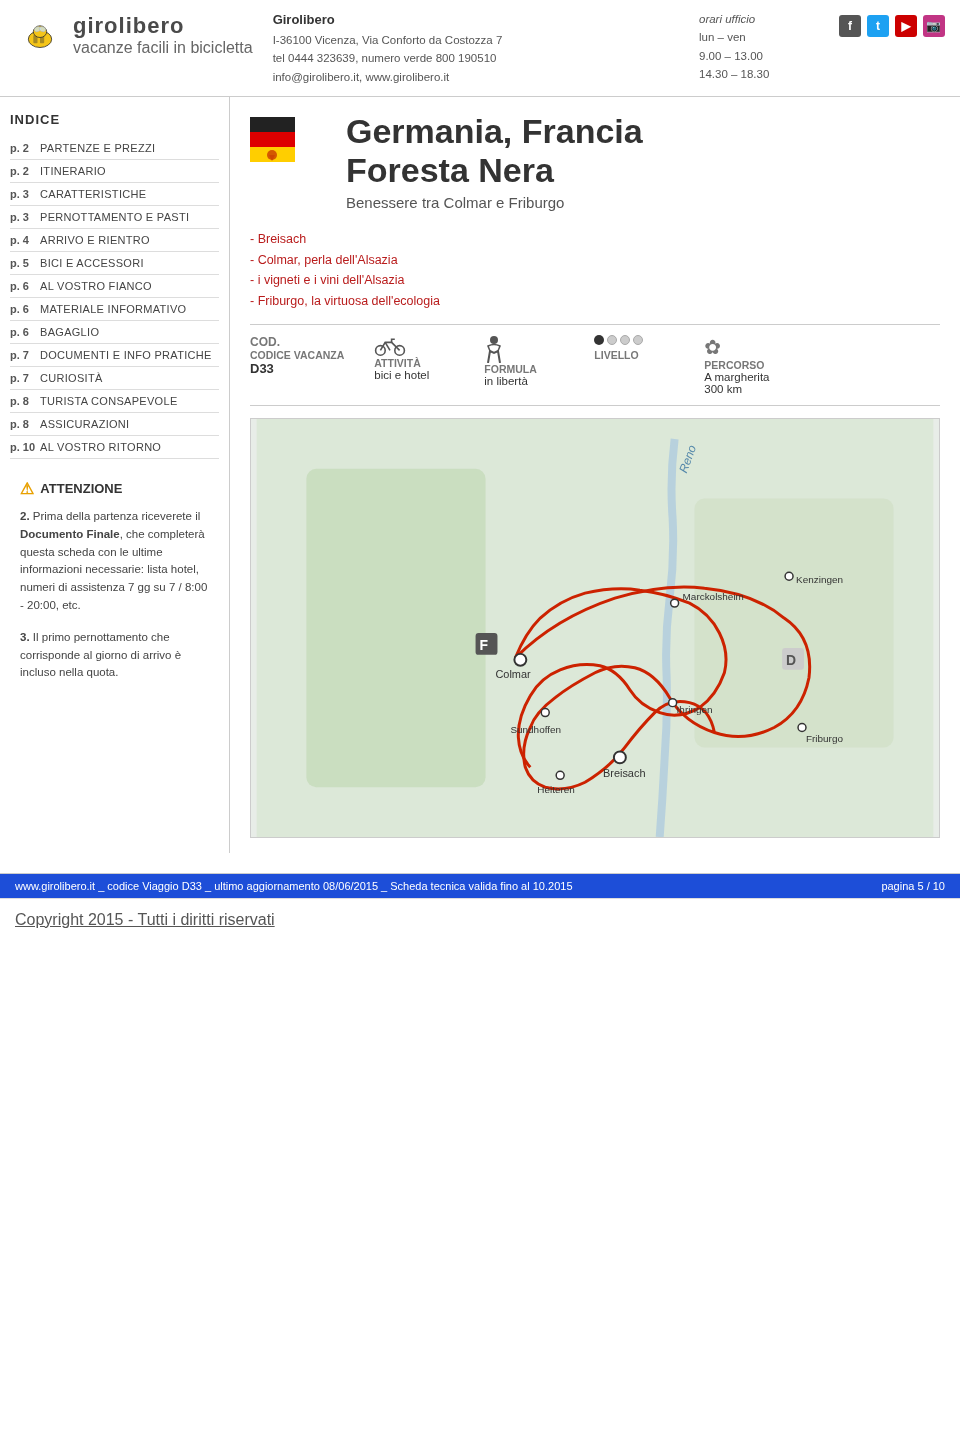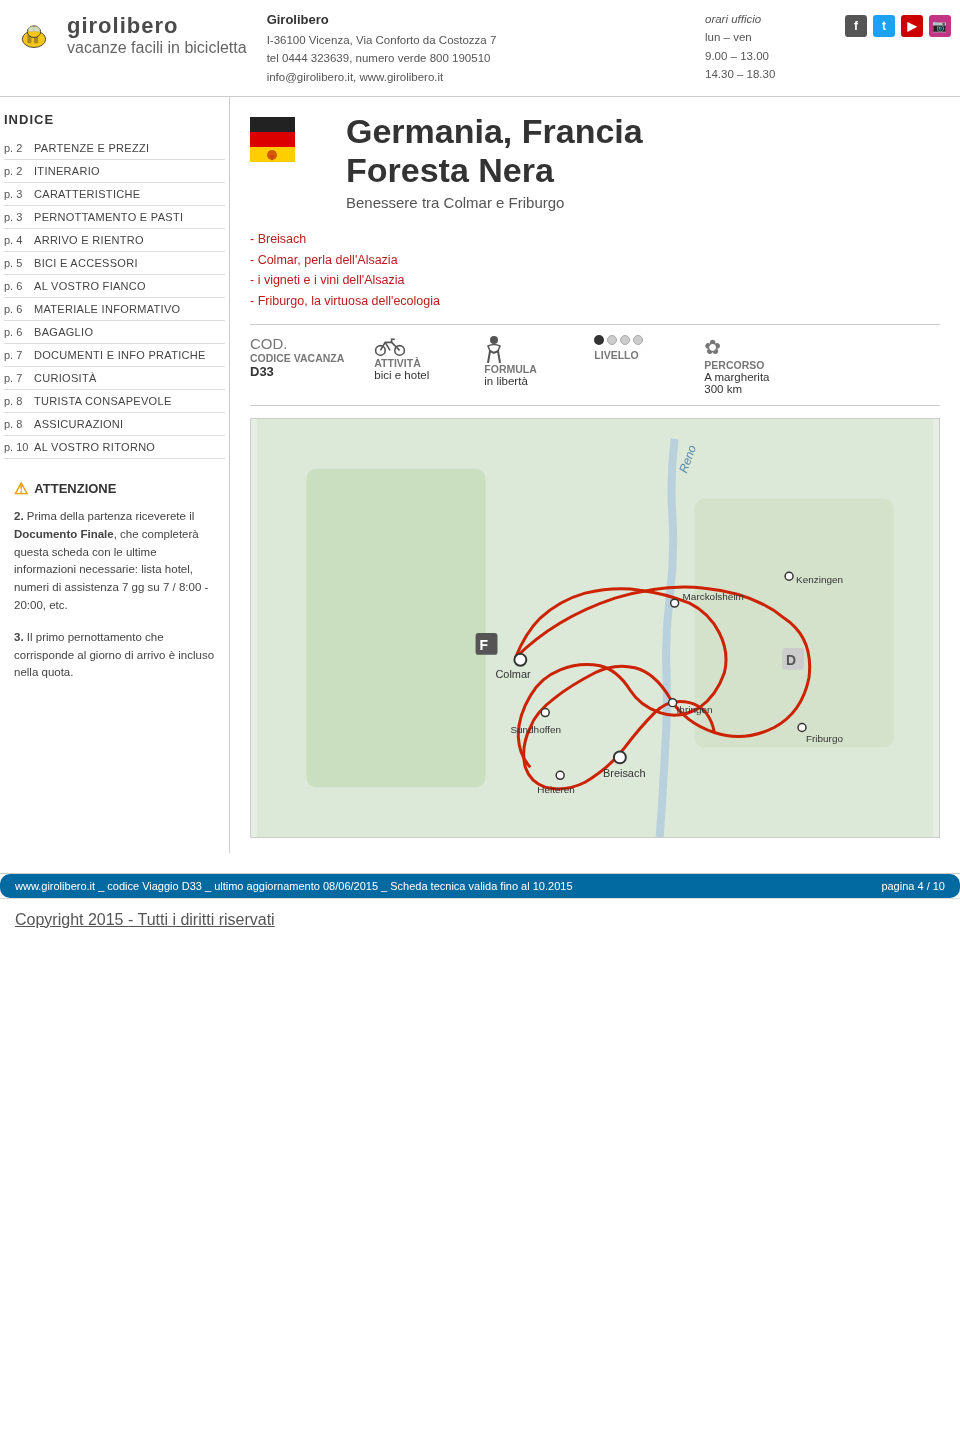--- a/index.html
+++ b/index.html
@@ -1,39 +1,39 @@
 <!DOCTYPE html>
 <html><head>
   <meta charset="utf-8">
   <style>
     * { margin: 0; padding: 0; box-sizing: border-box; }
     body { font-family: Arial, Helvetica, sans-serif; font-size: 13px; color: #333; background: #fff; width: 960px; }
 
     
-    .header { display: flex; align-items: flex-start; padding: 10px 9px; border-bottom: 1px solid #ccc; }
+    .header { display: flex; align-items: flex-start; padding: 10px 15px; border-bottom: 1px solid #ccc; }
     .logo-area { display: flex; align-items: center; min-width: 180px; }
     .logo-bee { width: 50px; height: 50px; margin-right: 8px; }
     .logo-text-area { display: flex; flex-direction: column; }
     .logo-title { font-size: 22px; font-weight: bold; color: #4a4a4a; letter-spacing: 1px; }
     .logo-subtitle { font-size: 16px; color: #666; }
     .header-center { flex: 1; padding: 0 20px; font-size: 11.5px; line-height: 1.6; color: #555; }
     .header-center .company-name { font-weight: bold; font-size: 13px; color: #333; }
     .header-right { font-size: 11.5px; color: #555; line-height: 1.6; min-width: 140px; }
     .header-right .label { font-style: italic; }
     .social-icons { display: flex; gap: 6px; margin-left: auto; align-items: flex-start; padding-top: 5px; }
     .social-icon { width: 22px; height: 22px; background: #555; border-radius: 3px; display: flex; align-items: center; justify-content: center; color: #fff; font-size: 12px; font-weight: bold; }
 
     
     .main-container { display: flex; }
 
     
-    .sidebar { width: 230px; min-width: 230px; padding: 15px 4px; border-right: 1px solid #ccc; }
+    .sidebar { width: 230px; min-width: 230px; padding: 15px 10px; border-right: 1px solid #ccc; }
     .sidebar-title { font-weight: bold; font-size: 13px; color: #333; margin-bottom: 10px; text-transform: uppercase; letter-spacing: 1px; }
     .sidebar-item { display: flex; align-items: baseline; padding: 5px 0; border-bottom: 1px solid #ddd; font-size: 11.5px; color: #444; }
-    .sidebar-item .page-num { min-width: 30px; font-weight: normal; color: #555; font-size: 11px; }
+    .sidebar-item .page-num { min-width: 30px; font-weight: bold; color: #555; font-size: 11px; }
     .sidebar-item .item-label { flex: 1; text-transform: uppercase; font-size: 11px; letter-spacing: 0.3px; }
 
     
     .attention-section { padding: 15px 10px; margin-top: 5px; }
     .attention-header { display: flex; align-items: center; gap: 6px; font-weight: bold; font-size: 13px; color: #333; margin-bottom: 10px; }
     .attention-icon { color: #e8a000; font-size: 16px; }
     .attention-item { margin-bottom: 14px; font-size: 11.5px; line-height: 1.55; color: #444; }
     .attention-item .item-num { font-weight: bold; }
     .bold-text { font-weight: bold; }
 
@@ -48,21 +48,21 @@
     .subtitle { font-size: 15px; color: #555; margin-top: 4px; margin-bottom: 10px; }
 
     
     .bullet-list { font-size: 12.5px; color: #b91c1c; line-height: 1.65; margin-bottom: 12px; }
 
     
     .info-bar { display: flex; align-items: flex-start; padding: 10px 0; border-top: 1px solid #ccc; border-bottom: 1px solid #ccc; margin-bottom: 12px; gap: 30px; }
     .info-item { display: flex; flex-direction: column; align-items: flex-start; min-width: 80px; }
     .info-item .info-label { font-size: 10.5px; color: #777; text-transform: uppercase; font-weight: bold; }
     .info-item .info-value { font-size: 11.5px; color: #333; }
-    .info-item .cod-label { font-size: 15px; color: #777; text-transform: uppercase; font-weight: normal; }
+    .info-item .cod-label { font-size: 12px; color: #777; text-transform: uppercase; font-weight: bold; }
     .info-item .cod-value { font-size: 13px; color: #333; font-weight: bold; }
     .level-dots { display: flex; gap: 3px; margin-bottom: 4px; }
     .dot { width: 10px; height: 10px; border-radius: 50%; }
     .dot-filled { background: #333; }
     .dot-empty { background: #ccc; border: 1px solid #aaa; }
 
     
     .map-area { width: 100%; height: 420px; background: #e8ede8; border: 1px solid #ccc; position: relative; overflow: hidden; }
 
     
@@ -323,20 +323,20 @@
 
         <rect x="528" y="230" width="22" height="22" rx="3" fill="#ccc"></rect>
         <text x="532" y="247" font-family="Arial" font-size="14" font-weight="bold" fill="#555">D</text>
       </svg>
     </div>
 
   </div>
 </div>
 
 <div style="background:#fff; border-top:1px solid #ccc; margin-top:20px;"></div>
-<div style="display:flex; align-items:center; justify-content:space-between; background:#0369a1; color:#fff; padding: 6px 15px; border-radius: 10px;">
+<div style="display:flex; align-items:center; justify-content:space-between; background:#1d4ed8; color:#fff; padding: 6px 15px;">
   <span style="font-size:11px;">www.girolibero.it _ codice Viaggio D33 _ ultimo aggiornamento 08/06/2015 _ Scheda tecnica valida fino al 10.2015</span>
-  <span style="font-size:11px; white-space:nowrap; margin-left:20px;">pagina 4 / 10</span>
+  <span style="font-size:11px; white-space:nowrap; margin-left:20px;">pagina 5 / 10</span>
 </div>
 
 <div class="copyright-bar">
   <span>Copyright 2015 - Tutti i diritti riservati</span>
 </div>
 
 </body></html>

